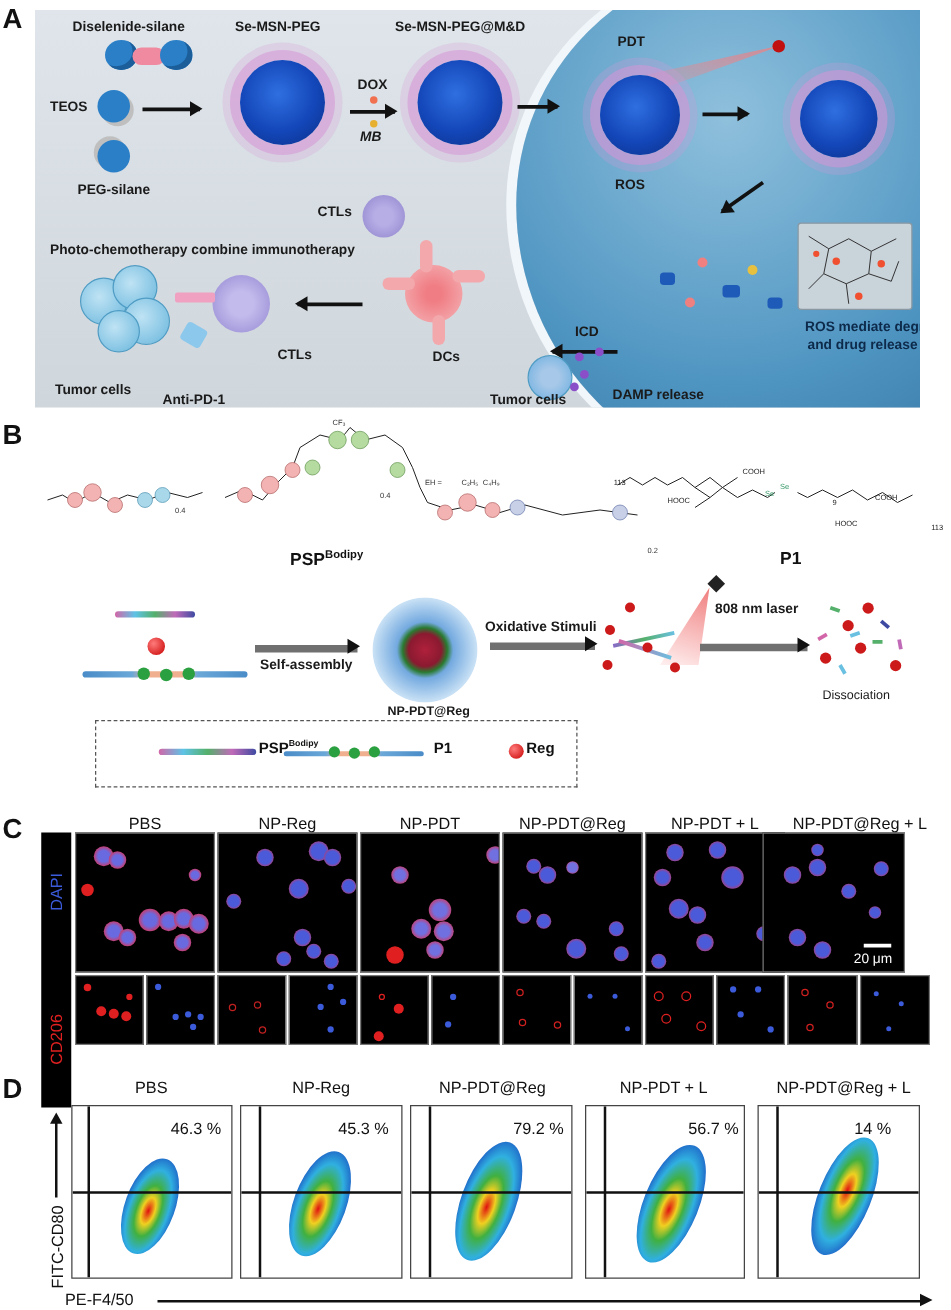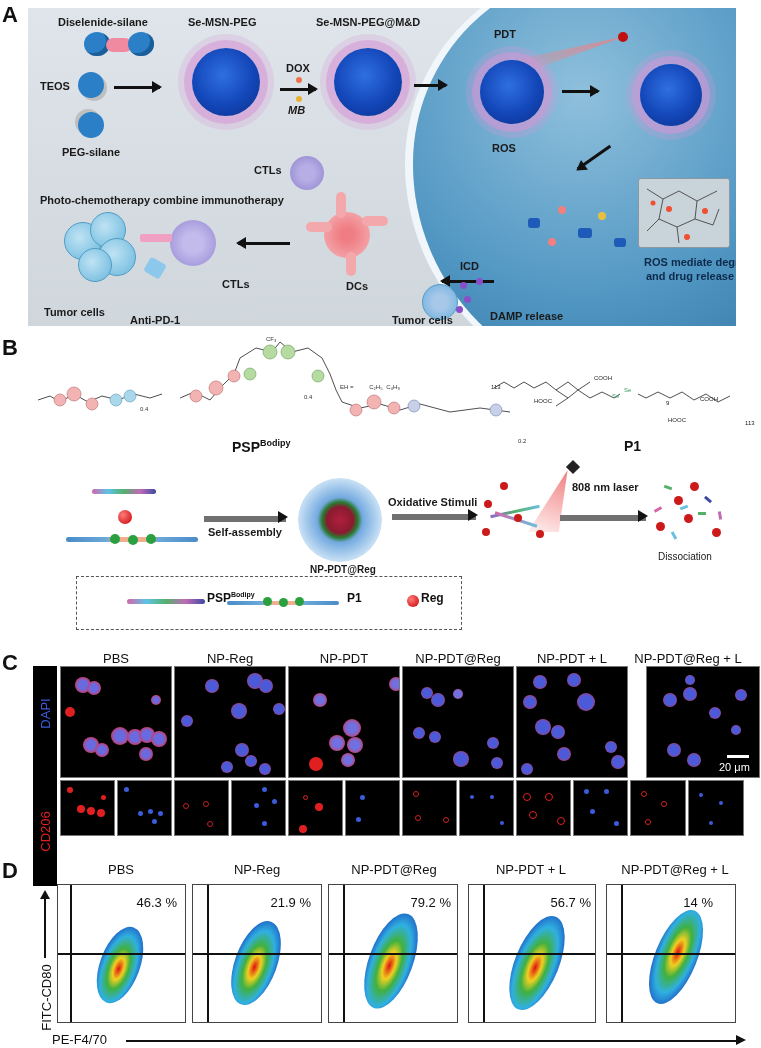--- a/index.html
+++ b/index.html
@@ -328,21 +328,21 @@
   <div class="mc" style="left:50px;top:6px;width:14px;height:14px;background:radial-gradient(circle,#4a5ad8 50%,#e03050 90%);"></div>
   <div class="mc" style="left:60px;top:26px;width:18px;height:18px;background:radial-gradient(circle,#4a5ad8 50%,#e03050 90%);"></div>
   <div class="mc" style="left:6px;top:28px;width:14px;height:14px;background:radial-gradient(circle,#4a5ad8 45%,#e03050 90%);"></div>
   <div class="mc" style="left:18px;top:52px;width:16px;height:16px;background:radial-gradient(circle,#4a5ad8 50%,#e03050 90%);"></div>
   <div class="mc" style="left:34px;top:58px;width:14px;height:14px;background:radial-gradient(circle,#4a5ad8 50%,#e03050 90%);"></div>
   <div class="mc" style="left:40px;top:80px;width:14px;height:14px;background:radial-gradient(circle,#4a5ad8 45%,#e03050 90%);"></div>
   <div class="mc" style="left:88px;top:74px;width:12px;height:12px;background:radial-gradient(circle,#4a5ad8 50%,#e03050 90%);"></div>
   <div class="mc" style="left:94px;top:88px;width:14px;height:14px;background:radial-gradient(circle,#4a5ad8 50%,#e03050 90%);"></div>
   <div class="mc" style="left:4px;top:96px;width:12px;height:12px;background:radial-gradient(circle,#4a5ad8 50%,#e03050 90%);"></div>
 </div>
-<div class="micro" style="left:646px;top:666px;width:114px;height:112px;">
+<div class="micro" style="left:610px;top:666px;width:114px;height:112px;">
   <div class="mc" style="left:38px;top:8px;width:10px;height:10px;background:radial-gradient(circle,#4a5ad8 50%,#e03050 90%);"></div>
   <div class="mc" style="left:16px;top:26px;width:14px;height:14px;background:radial-gradient(circle,#4a5ad8 50%,#e03050 90%);"></div>
   <div class="mc" style="left:36px;top:20px;width:14px;height:14px;background:radial-gradient(circle,#4a5ad8 50%,#e03050 90%);"></div>
   <div class="mc" style="left:88px;top:22px;width:12px;height:12px;background:radial-gradient(circle,#4a5ad8 50%,#e03050 90%);"></div>
   <div class="mc" style="left:62px;top:40px;width:12px;height:12px;background:radial-gradient(circle,#4a5ad8 50%,#e03050 90%);"></div>
   <div class="mc" style="left:84px;top:58px;width:10px;height:10px;background:radial-gradient(circle,#4a5ad8 50%,#e03050 90%);"></div>
   <div class="mc" style="left:20px;top:76px;width:14px;height:14px;background:radial-gradient(circle,#4a5ad8 50%,#e03050 90%);"></div>
   <div class="mc" style="left:40px;top:86px;width:14px;height:14px;background:radial-gradient(circle,#4a5ad8 50%,#e03050 90%);"></div>
   <div class="abs" style="left:80px;top:88px;width:22px;height:3px;background:#fff;"></div>
   <div class="abs" style="left:72px;top:94px;font-size:11px;color:#fff;white-space:nowrap;">20 μm</div>
@@ -415,42 +415,42 @@
     <div class="mc" style="left:20px;top:40px;width:4px;height:4px;background:#3b5bdb;"></div>
 </div>
 
 <div class="panel-letter" style="left:2px;top:858px;">D</div>
 
 <div class="abs" style="left:44px;top:898px;width:2px;height:60px;background:#111;">
   <div class="abs" style="left:-4px;top:-8px;border-bottom:9px solid #111;border-left:5px solid transparent;border-right:5px solid transparent;"></div>
 </div>
 <div class="abs" style="left:-4px;top:990px;width:100px;font-size:13px;transform:rotate(-90deg);transform-origin:center;text-align:center;">FITC-CD80</div>
 
-<div class="abs" style="left:52px;top:1032px;font-size:13px;">PE-F4/70</div>
+<div class="abs" style="left:52px;top:1032px;font-size:13px;">PE-F4/50</div>
 <div class="abs" style="left:126px;top:1040px;width:612px;height:1.5px;background:#111;">
   <div class="abs" style="right:-8px;top:-5px;border-left:10px solid #111;border-top:5.5px solid transparent;border-bottom:5.5px solid transparent;"></div>
 </div>
 
 <div class="col-title" style="left:56px;top:862px;width:130px;">PBS</div>
 <div class="col-title" style="left:192px;top:862px;width:130px;">NP-Reg</div>
 <div class="col-title" style="left:326px;top:862px;width:136px;">NP-PDT@Reg</div>
 <div class="col-title" style="left:466px;top:862px;width:130px;">NP-PDT + L</div>
 <div class="col-title" style="left:600px;top:862px;width:150px;">NP-PDT@Reg + L</div>
 
 <div class="fc" style="left:57px;top:884px;width:129px;height:139px;">
   <div class="blob" style="left:42px;top:40px;width:40px;height:80px;transform:rotate(20deg);background:radial-gradient(ellipse at 50% 55%,#e01010 0%,#f0d020 18%,#40b040 34%,#30b0e0 55%,#1a4fc0 80%,#1a4fc0 100%);"></div>
   <div class="vline" style="left:12px;"></div>
     <div class="hline" style="top:68px;"></div>
   <div class="pct" style="right:8px;top:10px;">46.3 %</div>
 </div>
 <div class="fc" style="left:192px;top:884px;width:130px;height:139px;">
   <div class="blob" style="left:42px;top:34px;width:42px;height:88px;transform:rotate(20deg);background:radial-gradient(ellipse at 50% 55%,#e01010 0%,#f0d020 18%,#40b040 34%,#30b0e0 55%,#1a4fc0 80%,#1a4fc0 100%);"></div>
   <div class="vline" style="left:14px;"></div>
     <div class="hline" style="top:68px;"></div>
-  <div class="pct" style="right:10px;top:10px;">21.9 %</div>
+  <div class="pct" style="right:10px;top:10px;">45.3 %</div>
 </div>
 <div class="fc" style="left:328px;top:884px;width:130px;height:139px;">
   <div class="blob" style="left:40px;top:26px;width:44px;height:100px;transform:rotate(20deg);background:radial-gradient(ellipse at 50% 55%,#e01010 0%,#f0d020 18%,#40b040 34%,#30b0e0 55%,#1a4fc0 80%,#1a4fc0 100%);"></div>
   <div class="vline" style="left:14px;"></div>
     <div class="hline" style="top:68px;"></div>
   <div class="pct" style="right:6px;top:10px;">79.2 %</div>
 </div>
 <div class="fc" style="left:468px;top:884px;width:128px;height:139px;">
   <div class="blob" style="left:46px;top:28px;width:44px;height:100px;transform:rotate(22deg);background:radial-gradient(ellipse at 50% 55%,#e01010 0%,#f0d020 18%,#40b040 34%,#30b0e0 55%,#1a4fc0 80%,#1a4fc0 100%);"></div>
   <div class="vline" style="left:14px;"></div>

